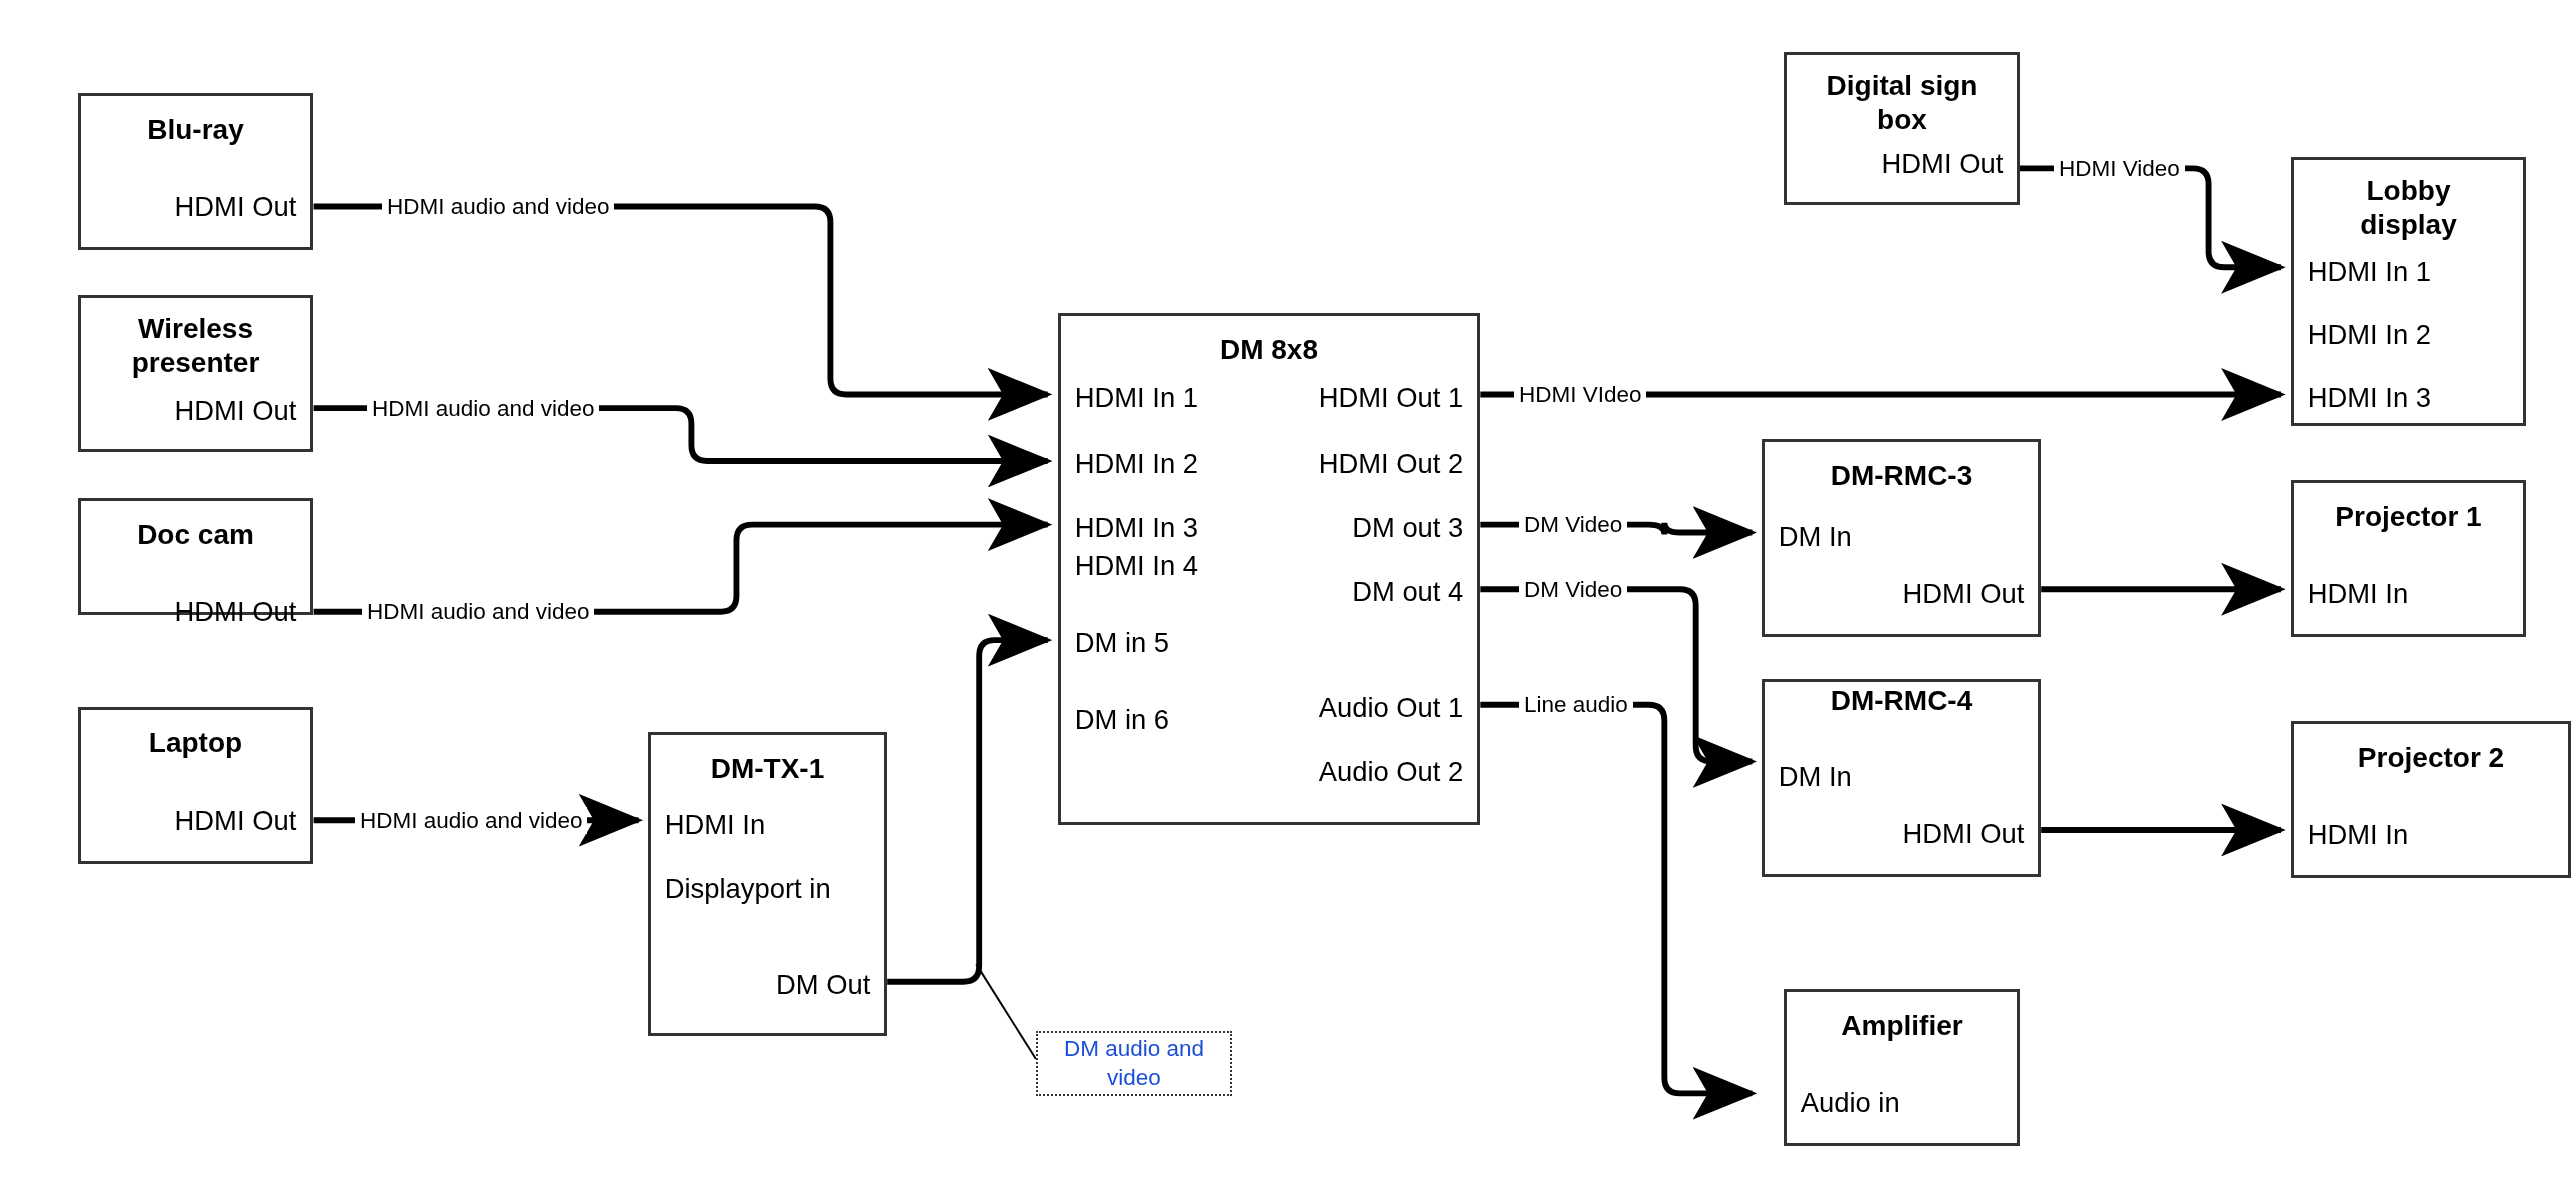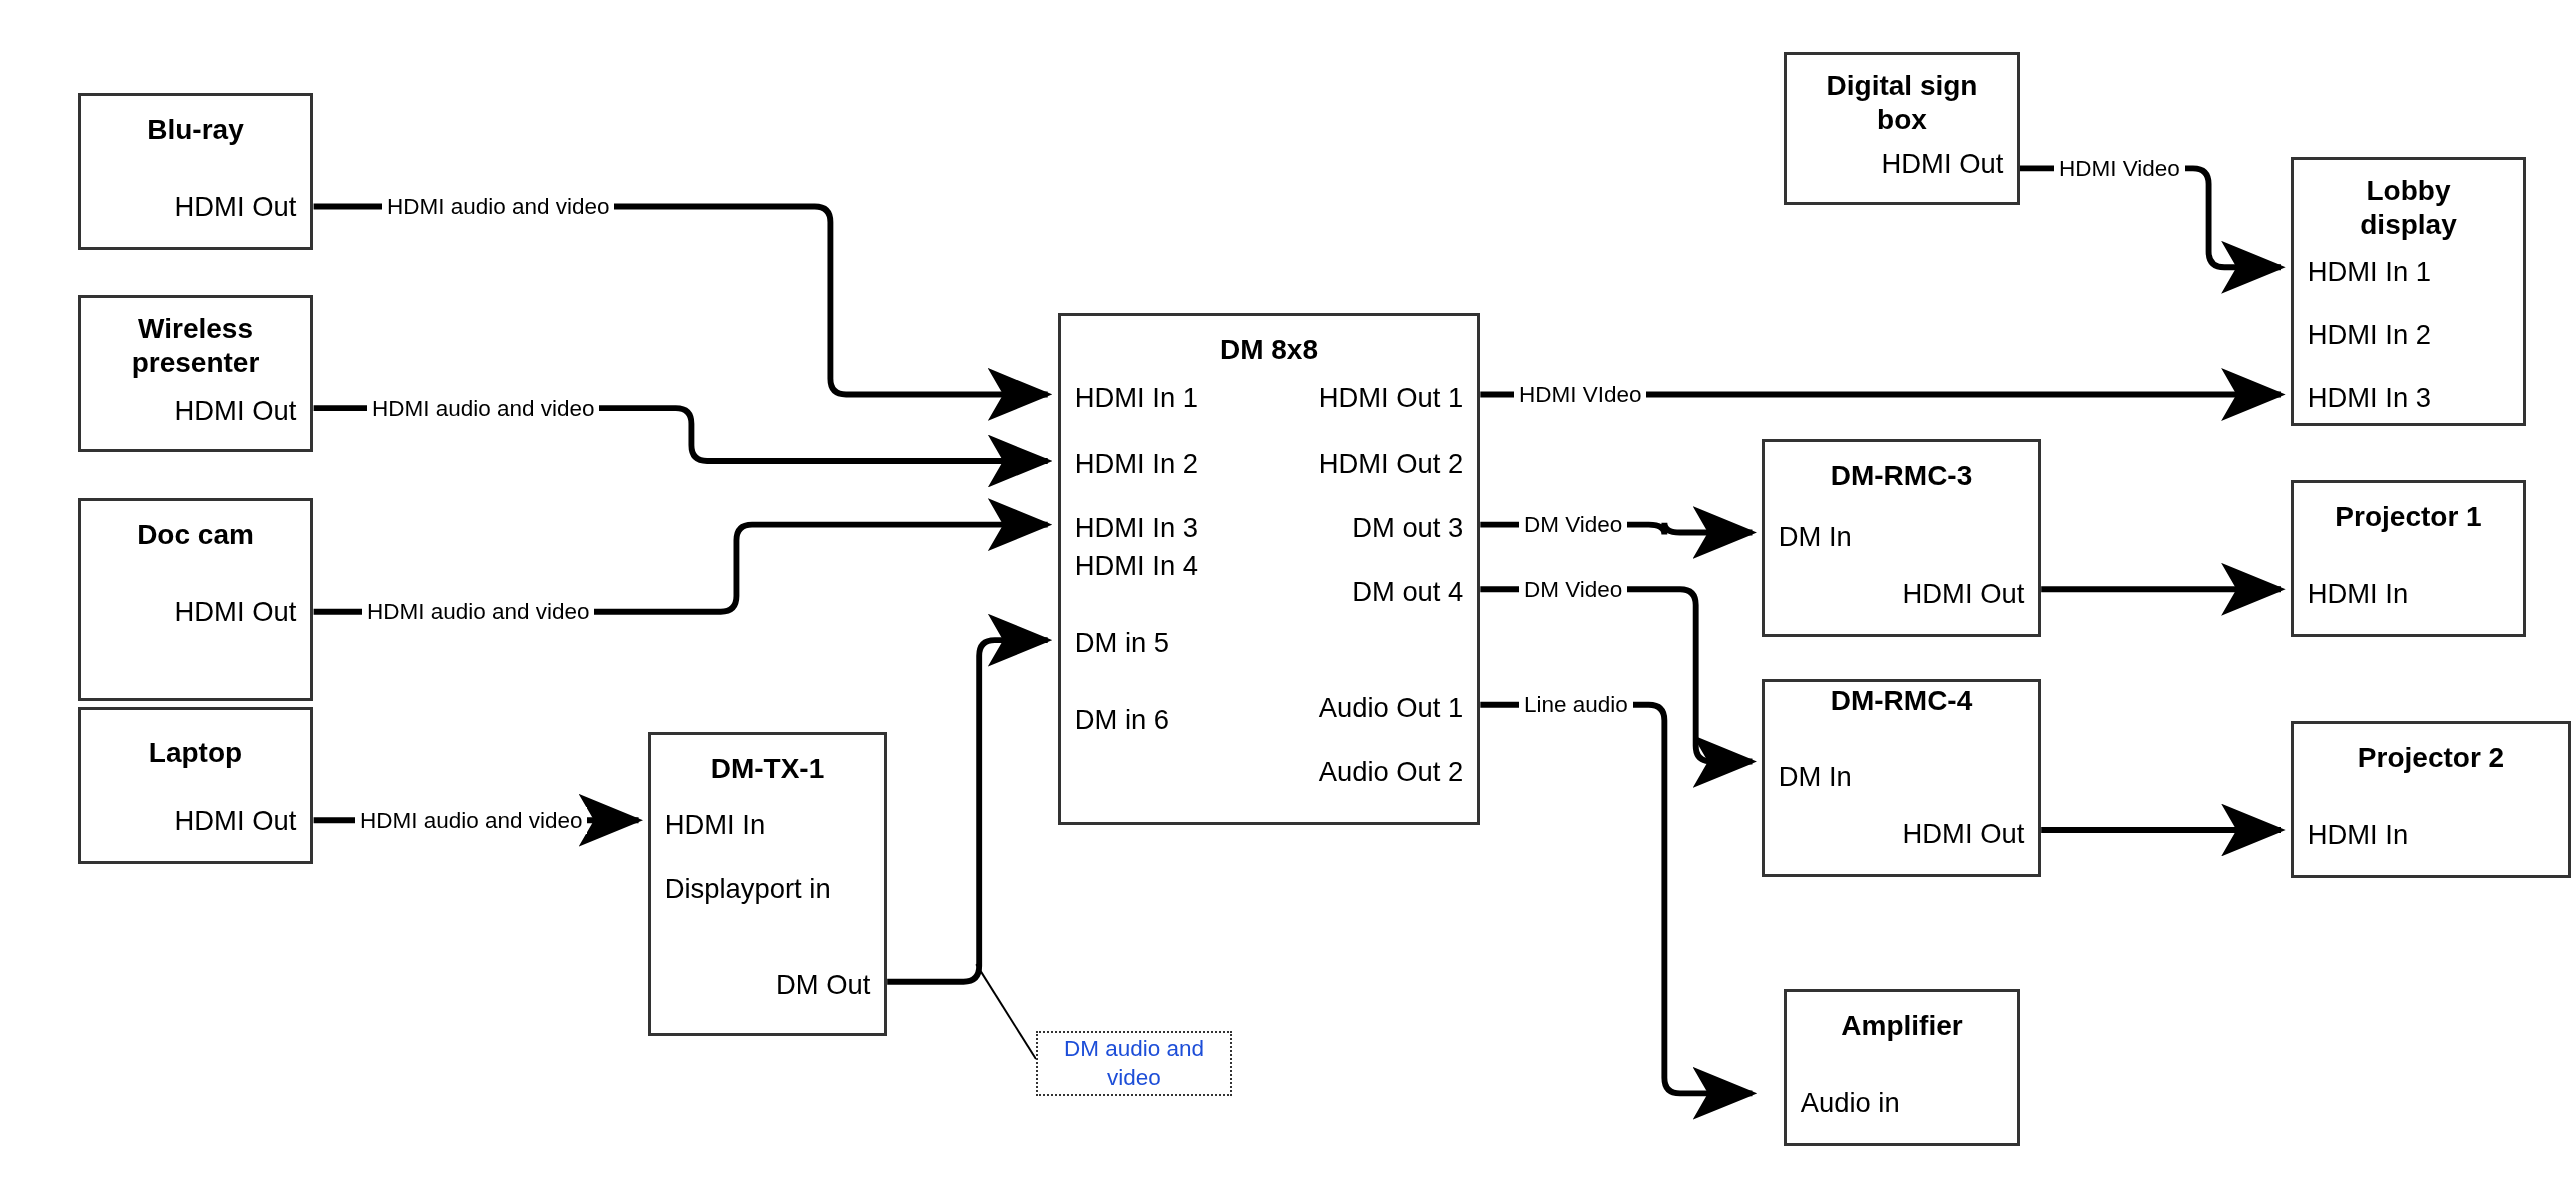--- a/index.html
+++ b/index.html
@@ -116,27 +116,27 @@
   <div class="node" style="left:78px; top:93px; width:235px; height:157px;">
     <div class="node-title" style="margin-top:16.6px;">Blu-ray</div>
     <div class="port port-right" style="position:absolute; right:13.7px; top:96px;">HDMI Out</div>
   </div>
 
   <div class="node" style="left:78px; top:295px; width:235px; height:157px;">
     <div class="node-title" style="margin-top:13.7px; padding:0 27.4px;">Wireless presenter</div>
     <div class="port port-right" style="position:absolute; right:13.7px; top:98px;">HDMI Out</div>
   </div>
 
-  <div class="node" style="left:78px; top:498px; width:235px; height:203px;">
+  <div class="node" style="left:78px; top:498px; width:235px; height:117px;">
     <div class="node-title" style="margin-top:16.6px;">Doc cam</div>
     <div class="port port-right" style="position:absolute; right:13.7px; top:96px;">HDMI Out</div>
   </div>
 
   <div class="node" style="left:78px; top:707px; width:235px; height:157px;">
-    <div class="node-title" style="margin-top:26px;">Laptop</div>
+    <div class="node-title" style="margin-top:16px;">Laptop</div>
     <div class="port port-right" style="position:absolute; right:13.7px; top:96px;">HDMI Out</div>
   </div>
 
   <div class="node" style="left:648px; top:732px; width:239px; height:304px;">
     <div class="node-title" style="margin-top:16.6px;">DM-TX-1</div>
     <div class="port port-left" style="position:absolute; left:13.7px; top:75px;">HDMI In</div>
     <div class="port port-left" style="position:absolute; left:13.7px; top:139px;">Displayport in</div>
     <div class="port port-right" style="position:absolute; right:13.7px; top:235px;">DM Out</div>
   </div>
 

